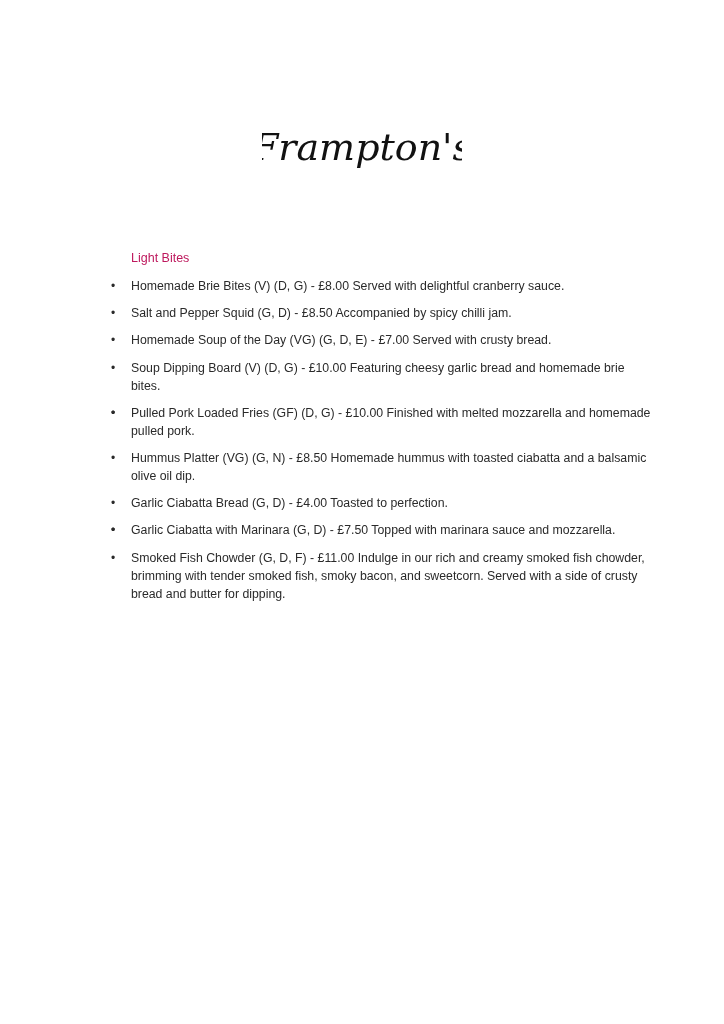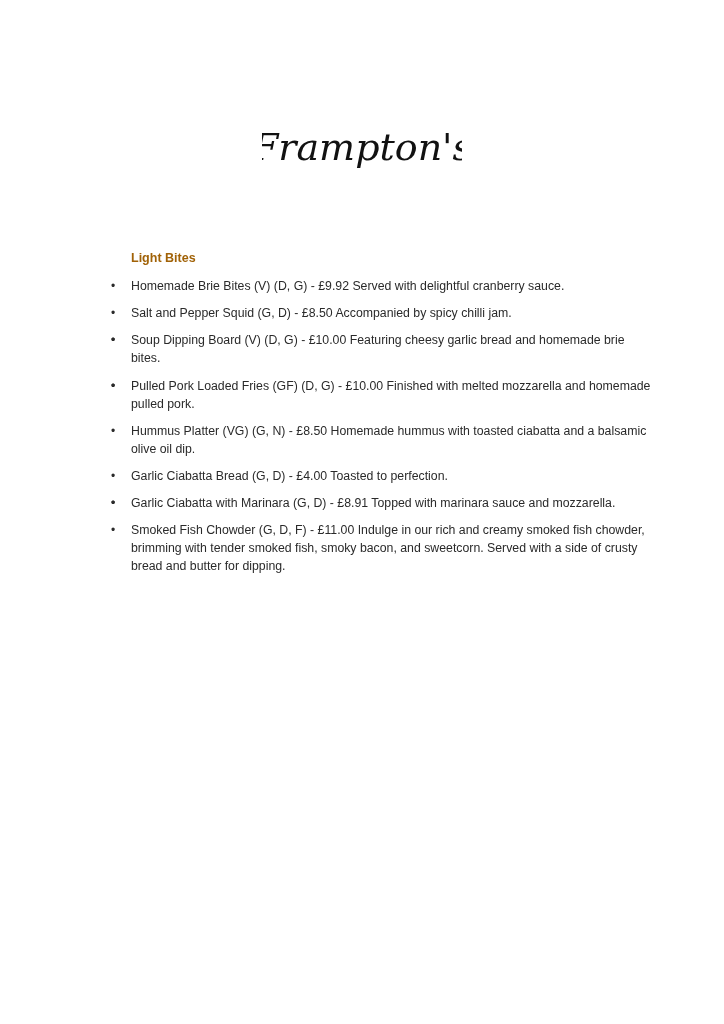--- a/index.html
+++ b/index.html
@@ -2,43 +2,43 @@
 <html><head>
   <meta charset="utf-8">
   <style>
     html, body { margin: 0; padding: 0; background: #ffffff; }
     body { width: 724px; height: 1024px; position: relative; overflow: hidden;
            font-family: "Liberation Sans", "DejaVu Sans", sans-serif; color: #1a1a1a; }
     .logo { position: absolute; left: 0; top: 112px; width: 724px; height: 80px;
             display: flex; justify-content: center; }
     .logo svg { display: block; }
     .section-title { position: absolute; left: 131px; top: 251px; font-size: 12.5px;
-                     font-weight: bold; color: #a16207; }
+                     font-weight: normal; color: #be185d; }
     ul.menu { position: absolute; left: 131px; top: 277px; width: 520px; margin: 0; padding: 0;
               list-style: none; }
     ul.menu li { position: relative; font-size: 12.3px; line-height: 18px; margin-bottom: 9.2px;
                  color: #2a2a2a; }
     ul.menu li .bullet { position: absolute; left: -20px; top: 0; font-size: 12px; }
   </style>
 </head>
 <body>
 
 <div class="logo">
   <svg width="200" height="80" viewBox="0 0 200 80">
     <text x="100" y="48" text-anchor="middle" font-family="'DejaVu Serif', serif" font-style="italic" font-size="38" fill="#111">Frampton's</text>
   </svg>
 </div>
 
 <div class="section-title">Light Bites</div>
 
 <ul class="menu">
-  <li><span class="bullet">•</span><span>Homemade Brie Bites (V) (D, G) - £9.92 Served with delightful cranberry sauce.</span></li>
+  <li><span class="bullet">•</span><span>Homemade Brie Bites (V) (D, G) - £8.00 Served with delightful cranberry sauce.</span></li>
   <li><span class="bullet">•</span><span>Salt and Pepper Squid (G, D) - £8.50 Accompanied by spicy chilli jam.</span></li>
-  <li><span class="bullet">•</span></li>
+  <li><span class="bullet">•</span><span>Homemade Soup of the Day (VG) (G, D, E) - £7.00 Served with crusty bread.</span></li>
   <li><span class="bullet">•</span><span>Soup Dipping Board (V) (D, G) - £10.00 Featuring cheesy garlic bread and homemade brie bites.</span></li>
   <li><span class="bullet">•</span></li>
   <li><span class="bullet">•</span><span>Pulled Pork Loaded Fries (GF) (D, G) - £10.00 Finished with melted mozzarella and homemade pulled pork.</span></li>
   <li><span class="bullet">•</span><span>Hummus Platter (VG) (G, N) - £8.50 Homemade hummus with toasted ciabatta and a balsamic olive oil dip.</span></li>
   <li><span class="bullet">•</span><span>Garlic Ciabatta Bread (G, D) - £4.00 Toasted to perfection.</span></li>
   <li><span class="bullet">•</span></li>
-  <li><span class="bullet">•</span><span>Garlic Ciabatta with Marinara (G, D) - £8.91 Topped with marinara sauce and mozzarella.</span></li>
+  <li><span class="bullet">•</span><span>Garlic Ciabatta with Marinara (G, D) - £7.50 Topped with marinara sauce and mozzarella.</span></li>
   <li><span class="bullet">•</span><span>Smoked Fish Chowder (G, D, F) - £11.00 Indulge in our rich and creamy smoked fish chowder, brimming with tender smoked fish, smoky bacon, and sweetcorn. Served with a side of crusty bread and butter for dipping.</span></li>
 </ul>
 
 </body></html>

